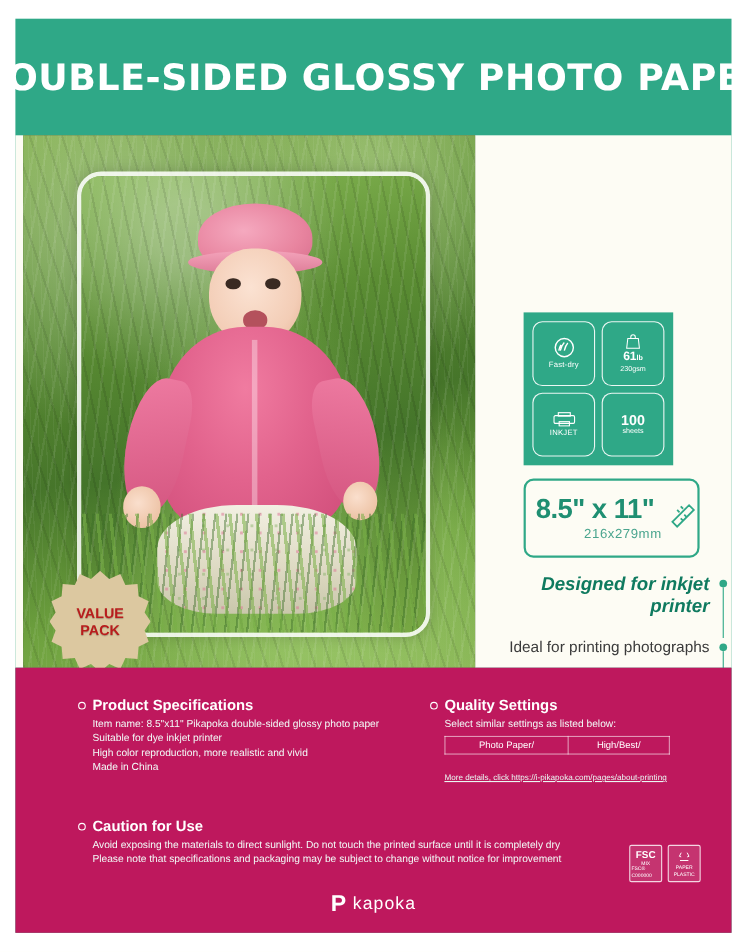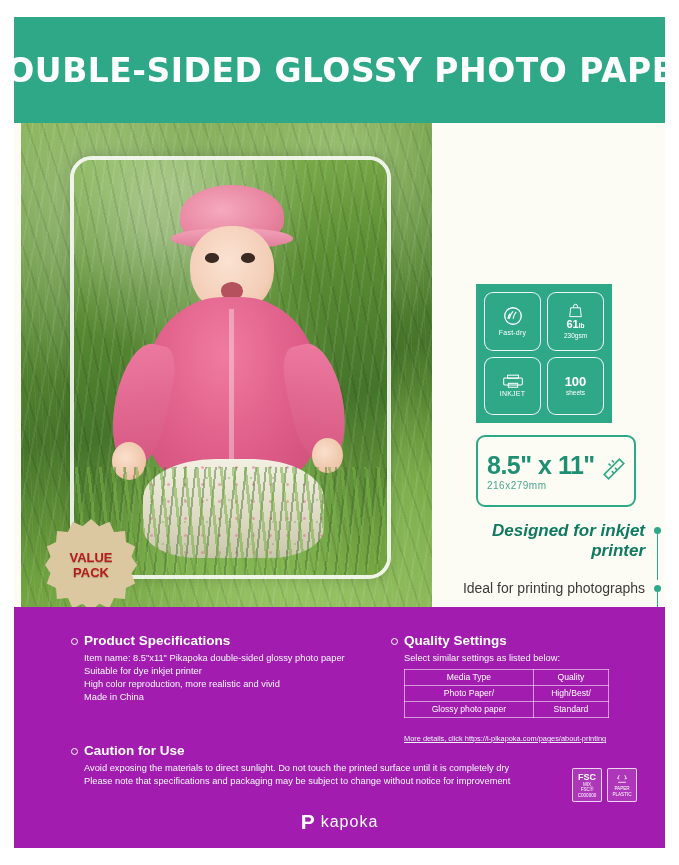--- a/index.html
+++ b/index.html
@@ -287,23 +287,24 @@
   .size-main {
     color: #1f8f72;
     font-weight: bold;
     font-size: 25px;
     line-height: 26px;
     letter-spacing: -0.5px;
     white-space: nowrap;
   }
   .size-sub {
     color: #4aa58e;
-    font-size: 10px;
+    font-size: 12px;
     letter-spacing: 0.5px;
     margin-top: 2px;
+    margin-left: 44px;
   }
   .size-icon {
     margin-left: 6px;
     color: #2fa887;
   }
   .features {
     position: absolute;
     left: 10px;
     top: 292px;
     width: 200px;
@@ -345,21 +346,21 @@
     width: 1px;
     background: #2fa887;
   }
   
   .bottom {
     position: absolute;
     left: 0;
     top: 590px;
     width: 651px;
     height: 241px;
-    background: #a21caf;
+    background: #be185d;
   }
   .bottom-card {
     position: absolute;
     left: 57px;
     top: 26px;
     width: 540px;
     color: #ffffff;
   }
   .sec-title {
     font-size: 13.5px;
@@ -452,21 +453,20 @@
     border: 1px solid rgba(255,255,255,0.8);
     border-radius: 2px;
     background: rgba(255,255,255,0.12);
     color: #ffffff;
     font-size: 4.6px;
     line-height: 5.4px;
     display: flex;
     flex-direction: column;
     align-items: center;
     justify-content: center;
-    text-align: center;
     padding: 1px;
     box-sizing: border-box;
   }
   .cert .big { font-size: 9px; font-weight: bold; line-height: 10px; }
 </style>
 </head>
 <body>
 
 <div class="package">
 
@@ -599,31 +599,23 @@
       </div>
 
       <div class="col-right">
         <div class="sec-title">
           <span class="bullet"></span>
           <span>Quality Settings</span>
         </div>
         <div class="settings-note">Select similar settings as listed below:</div>
         <table class="settings">
           <tbody>
-              <tr>
-            <td>Media Type</td>
-            <td>Quality</td>
-          </tr>
           <tr>
             <td>Photo Paper/</td>
             <td>High/Best/</td>
-          </tr>
-          <tr>
-            <td>Glossy photo paper</td>
-            <td>Standard</td>
           </tr>
         </tbody>
           </table>
         <div class="more-details">More details, click https://i-pikapoka.com/pages/about-printing</div>
       </div>
 
       <div class="caution">
         <div class="sec-title">
           <span class="bullet"></span>
           <span>Caution for Use</span>

